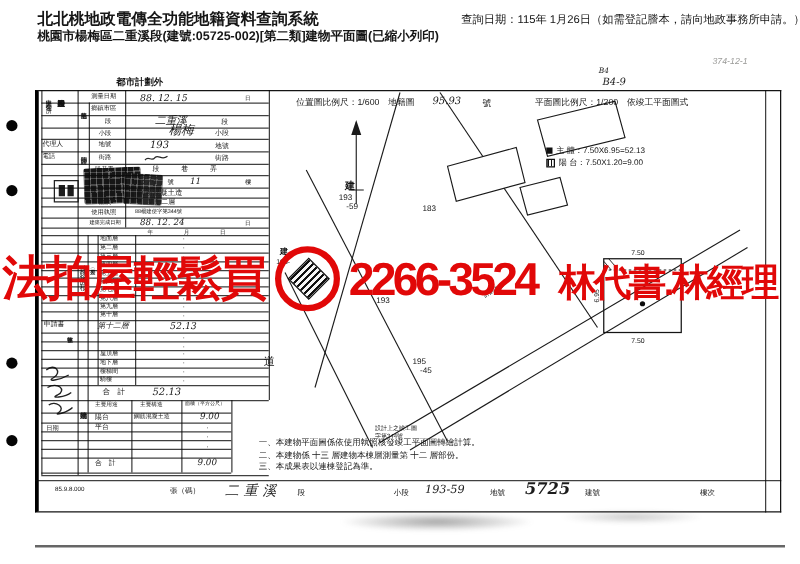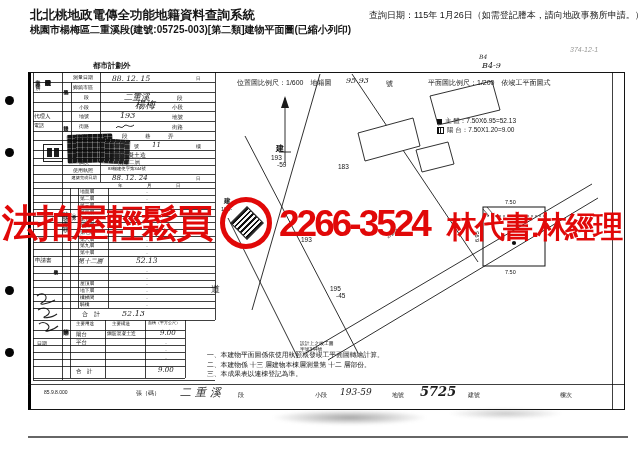--- a/index.html
+++ b/index.html
@@ -31,21 +31,21 @@
   .legend-sq.hatch{background:repeating-linear-gradient(90deg,#111 0 1px,#fff 1px 2.5px);border:.5px solid #111;}
   svg text{fill:#141414;font-family:"Liberation Sans",sans-serif;}
 </style>
 </head>
 <body>
 
 <div class="page">
 
   <div class="t b" style="left:30px;top:9px;font-size:12.5px;">北北桃地政電傳全功能地籍資料查詢系統</div>
   <div class="t" style="left:369px;top:11px;font-size:9px;">查詢日期：115年 1月26日（如需登記謄本，請向地政事務所申請。）</div>
-  <div class="t b" style="left:30px;top:25px;font-size:10px;">桃園市楊梅區二重溪段(建號:05725-003)[第二類]建物平面圖(已縮小列印)</div>
+  <div class="t b" style="left:30px;top:25px;font-size:10px;">桃園市楊梅區二重溪段(建號:05725-002)[第二類]建物平面圖(已縮小列印)</div>
 
   <div class="dot" style="left:5px;top:96px;"></div>
   <div class="dot" style="left:5px;top:148px;"></div>
   <div class="dot" style="left:5px;top:286px;"></div>
   <div class="dot" style="left:5px;top:348px;"></div>
 
   <div class="t b" style="left:93px;top:62px;font-size:7.5px;">都市計劃外</div>
   <div class="t hand" style="left:479px;top:54px;font-size:6px;">B4</div>
   <div class="t hand" style="left:482px;top:62px;font-size:8px;">B4-9</div>
   <div class="t pencil" style="left:570px;top:46px;font-size:7px;">374-12-1</div>

